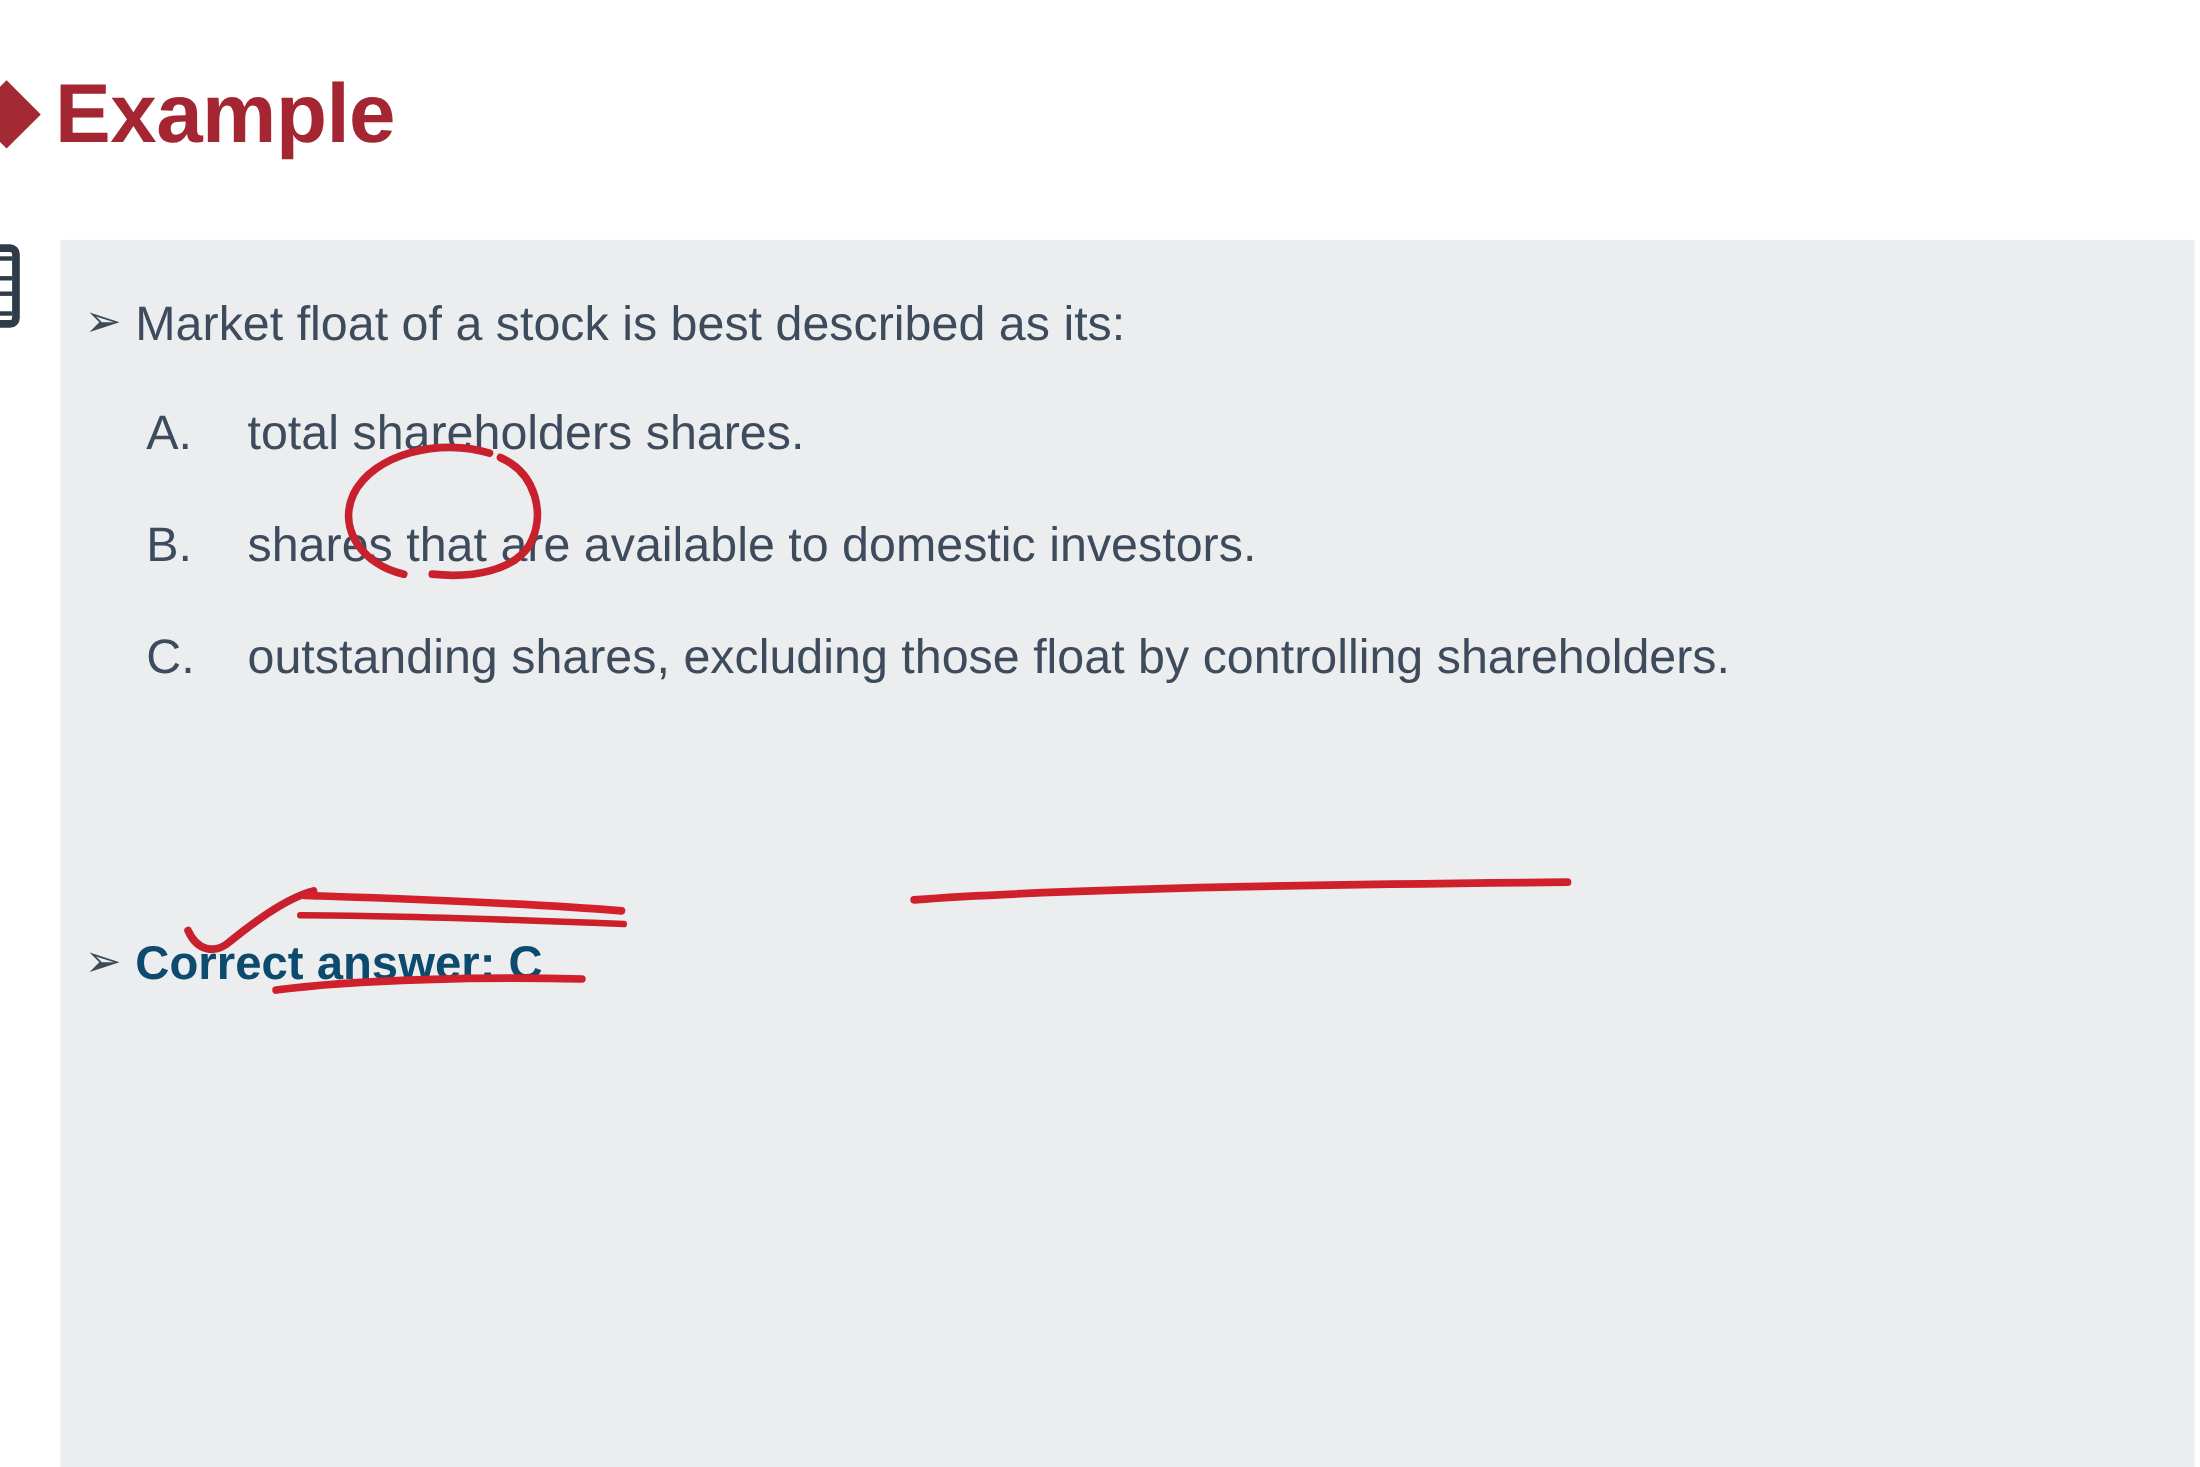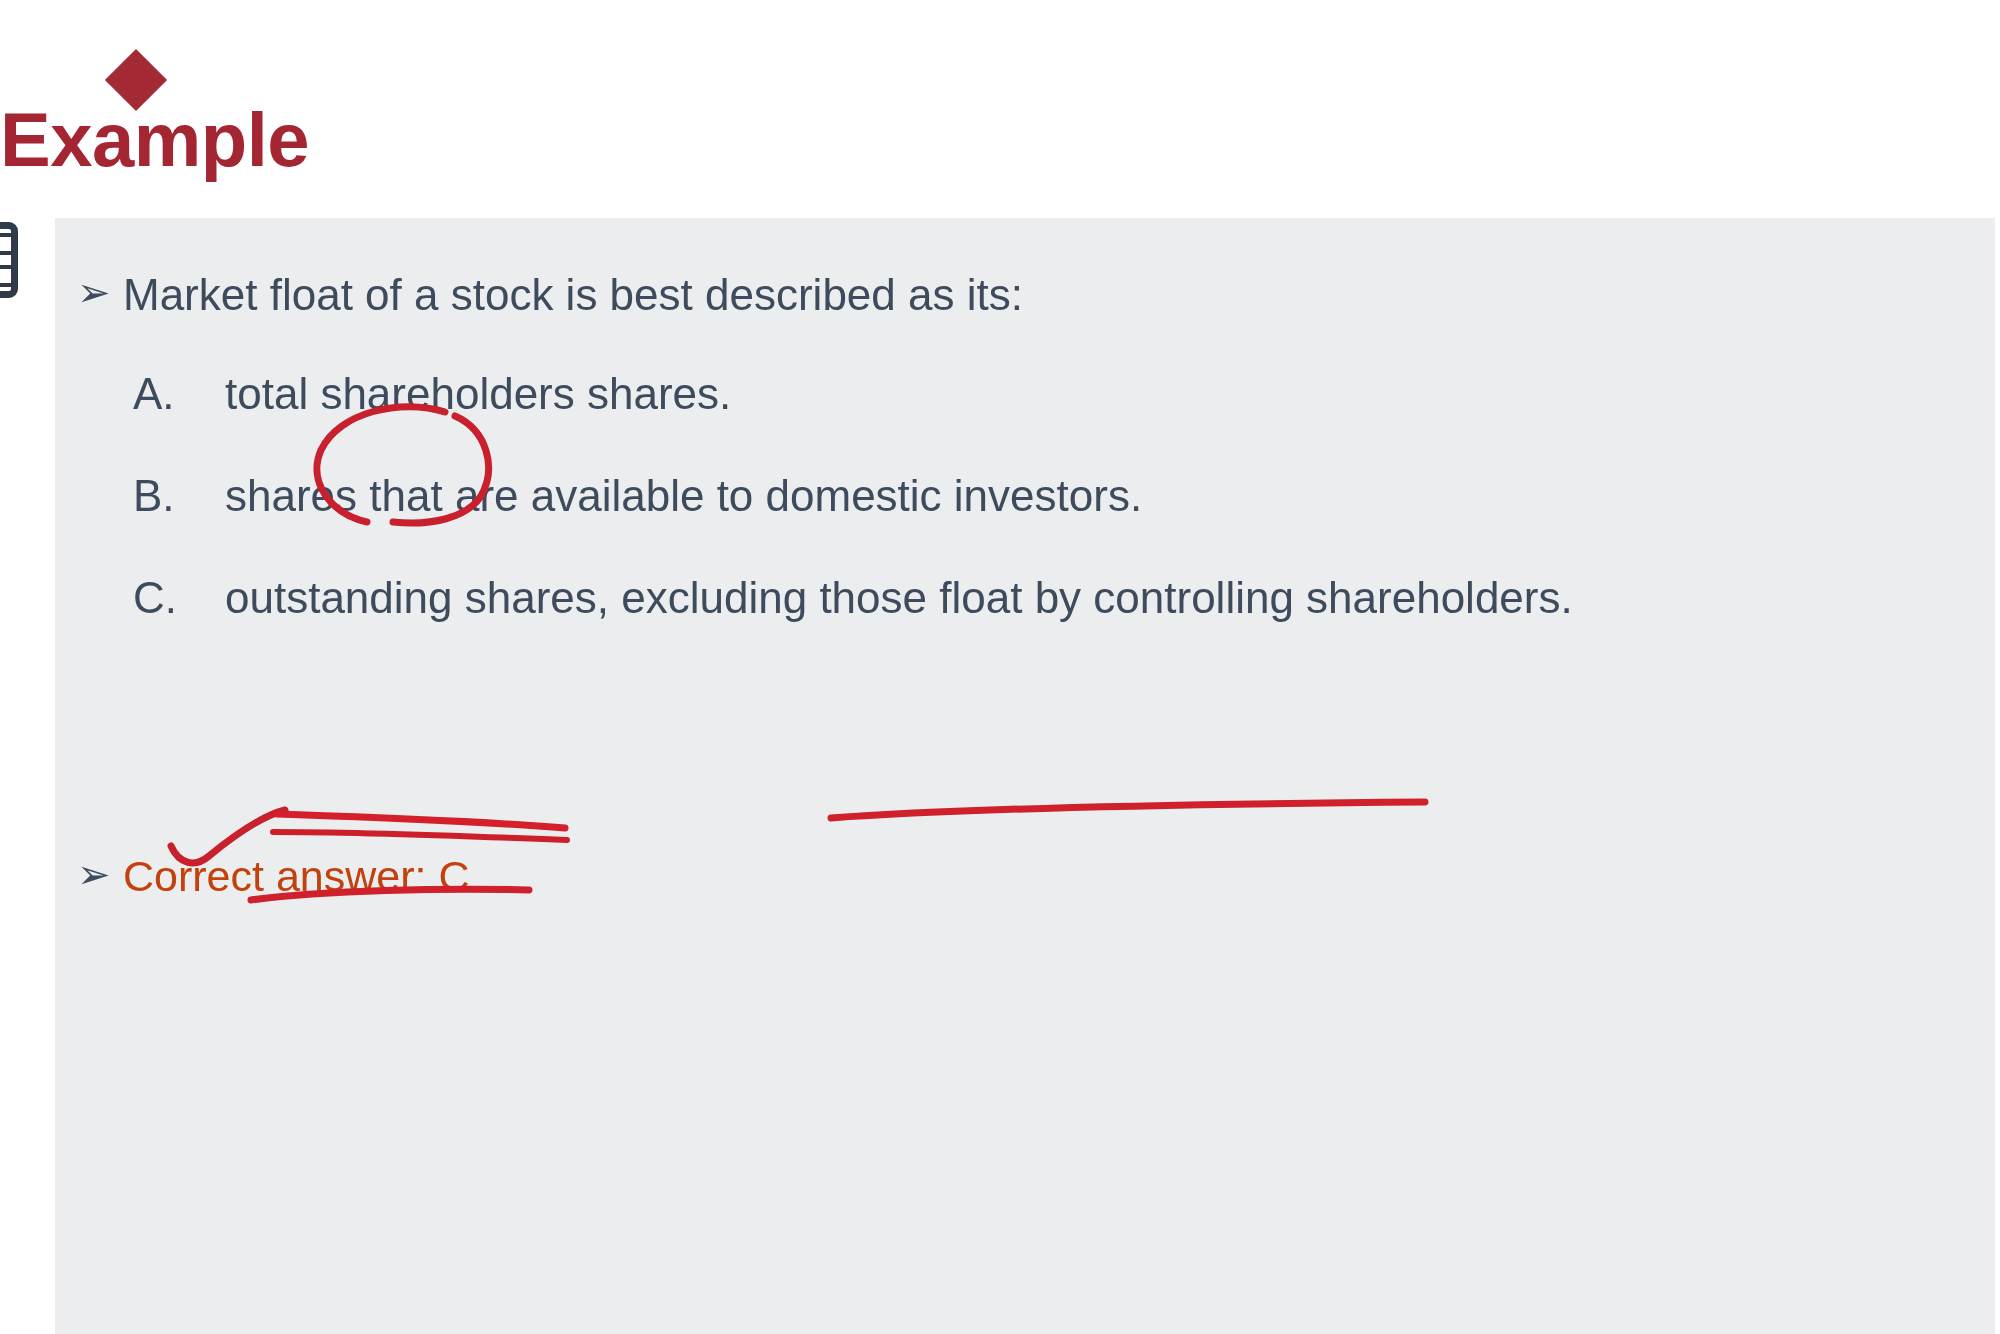--- a/index.html
+++ b/index.html
@@ -53,21 +53,20 @@
   }
 
   
   .title-row {
     position: absolute;
     left: 0px;
     top: 58px;
     display: flex;
     align-items: center;
     height: 92px;
-    flex-direction: column;
   }
   .title-diamond {
     width: 44px;
     height: 44px;
     background: #a32a35;
     transform: rotate(45deg);
     margin-left: -16px;
     margin-right: 22px;
     flex: 0 0 auto;
   }
@@ -136,22 +135,22 @@
   .opt-a { left: 78px; top: 148px; }
   .opt-b { left: 78px; top: 250px; }
   .opt-c { left: 78px; top: 352px; }
 
   
   .answer {
     left: 22px;
     top: 636px;
   }
   .answer .q-text {
-    font-weight: normal;
-    color: #c2410c;
+    font-weight: bold;
+    color: #0c4a6e;
     font-size: 43px;
     text-align: center;
   }
 
   
   .ink {
     position: absolute;
     pointer-events: none;
     overflow: visible;
   }

